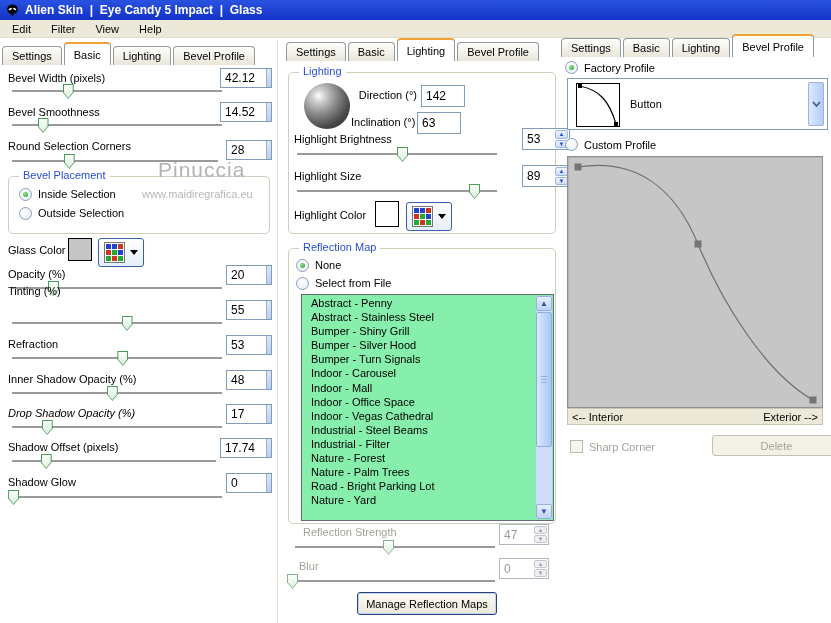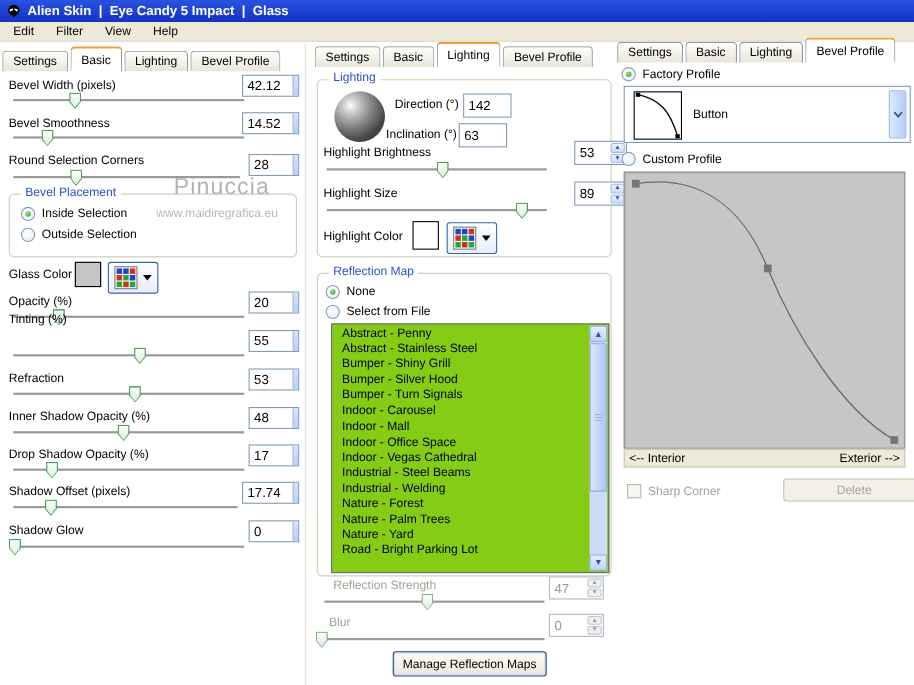--- a/index.html
+++ b/index.html
@@ -60,21 +60,21 @@
   
   .spinbox{position:absolute;width:48px;height:22px;border:1px solid #7F9DB9;background:#fff;display:flex;}
   .spinval{flex:1;display:flex;align-items:center;padding-left:4px;font-size:12px;}
   .spincol{width:15px;display:flex;flex-direction:column;gap:1px;padding:1px;}
   .spinbtn{flex:1;display:flex;align-items:center;justify-content:center;font-size:6px;color:#2a52c8;
            background:linear-gradient(#eef4fe,#cdddf8);border:1px solid #9cb6e6;border-radius:2px;}
   .spinbox.disfield{border-color:#aeb9c4;}
   .spinbox.disfield .spinval{color:#9a9a94;}
   .spinbox.disfield .spinbtn{color:#9aa0a8;background:#edeff2;border-color:#c4c8cc;}
   
-  .listbox{position:absolute;background:#84cc16;border:1px solid #636d78;}
+  .listbox{position:absolute;background:#86efac;border:1px solid #636d78;}
   .listitems{position:absolute;left:2px;top:1px;right:18px;bottom:1px;overflow:hidden;}
   .listitems div{height:14.1px;line-height:14.1px;padding-left:7px;white-space:nowrap;}
   .sbar{position:absolute;top:1px;bottom:1px;right:1px;width:16px;background:#cfdbfa;}
   .sbtn{position:absolute;left:0;right:0;height:15px;display:flex;align-items:center;justify-content:center;
         font-size:8px;color:#2a52b8;background:linear-gradient(#e8effd,#bed1f7);border:1px solid #98b0e0;border-radius:2px;}
   .sthumbv{position:absolute;left:0;right:0;top:16px;height:135px;border:1px solid #90acdc;border-radius:2px;
         background:linear-gradient(90deg,#dce8fd,#aac6f6);}
   .sthumbv::after{content:"";position:absolute;left:4px;right:4px;top:50%;height:7px;margin-top:-4px;
         background:repeating-linear-gradient(#8fb0e8 0 1px,transparent 1px 3px);}
   
@@ -212,21 +212,21 @@
 
     <span class="lbl" style="left:8px;top:373px;">Inner Shadow Opacity (%)</span>
     <div class="vbox" style="left:226px;top:370px;width:46px;">
         <span>48</span>
         <i class="strip"></i>
       </div>
     <div class="track" style="left:12px;top:392px;width:210px;">
         <div class="thumb" style="left: 48%;"></div>
       </div>
 
-    <span class="lbl" style="left:8px;top:407px;">Drop Shadow Opacity (%)</span>
+    <span class="lbl" style="left:8px;top:407px;font-style:italic;">Drop Shadow Opacity (%)</span>
     <div class="vbox" style="left:226px;top:404px;width:46px;">
         <span>17</span>
         <i class="strip"></i>
       </div>
     <div class="track" style="left:12px;top:426px;width:210px;">
         <div class="thumb" style="left: 17%;"></div>
       </div>
 
     <span class="lbl" style="left:8px;top:441px;">Shadow Offset (pixels)</span>
     <div class="vbox" style="left:220px;top:438px;width:52px;">
@@ -330,25 +330,25 @@
           <div>Abstract - Penny</div>
           <div>Abstract - Stainless Steel</div>
           <div>Bumper - Shiny Grill</div>
           <div>Bumper - Silver Hood</div>
           <div>Bumper - Turn Signals</div>
           <div>Indoor - Carousel</div>
           <div>Indoor - Mall</div>
           <div>Indoor - Office Space</div>
           <div>Indoor - Vegas Cathedral</div>
           <div>Industrial - Steel Beams</div>
-          <div>Industrial - Welding</div>
+          <div>Industrial - Filter</div>
           <div>Nature - Forest</div>
           <div>Nature - Palm Trees</div>
+          <div>Road - Bright Parking Lot</div>
           <div>Nature - Yard</div>
-          <div>Road - Bright Parking Lot</div>
         </div>
         <div class="sbar">
           <span class="sbtn" style="top:0;">▲</span>
           <span class="sthumbv"></span>
           <span class="sbtn" style="bottom:0;">▼</span>
         </div>
       </div>
     </div>
 
     <div class="dis">

